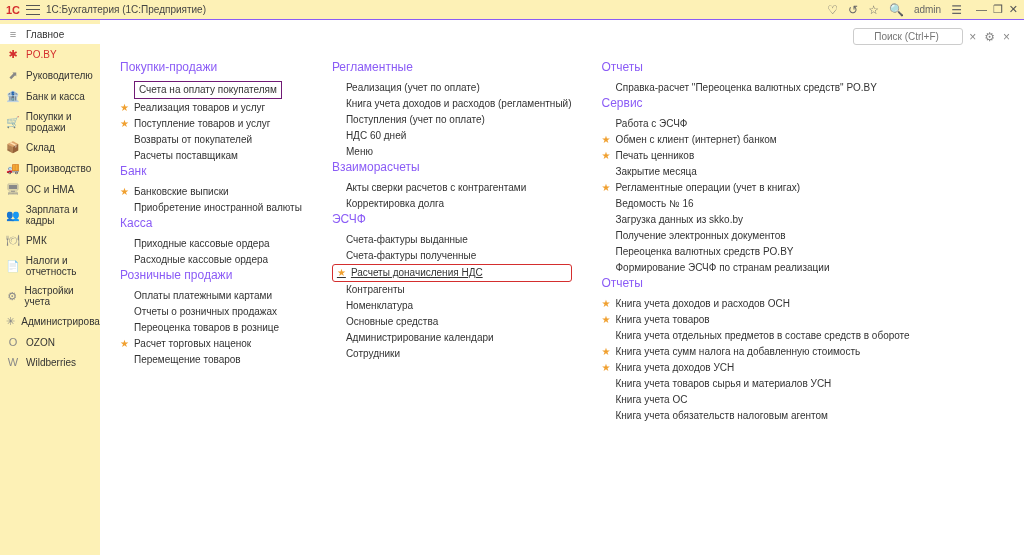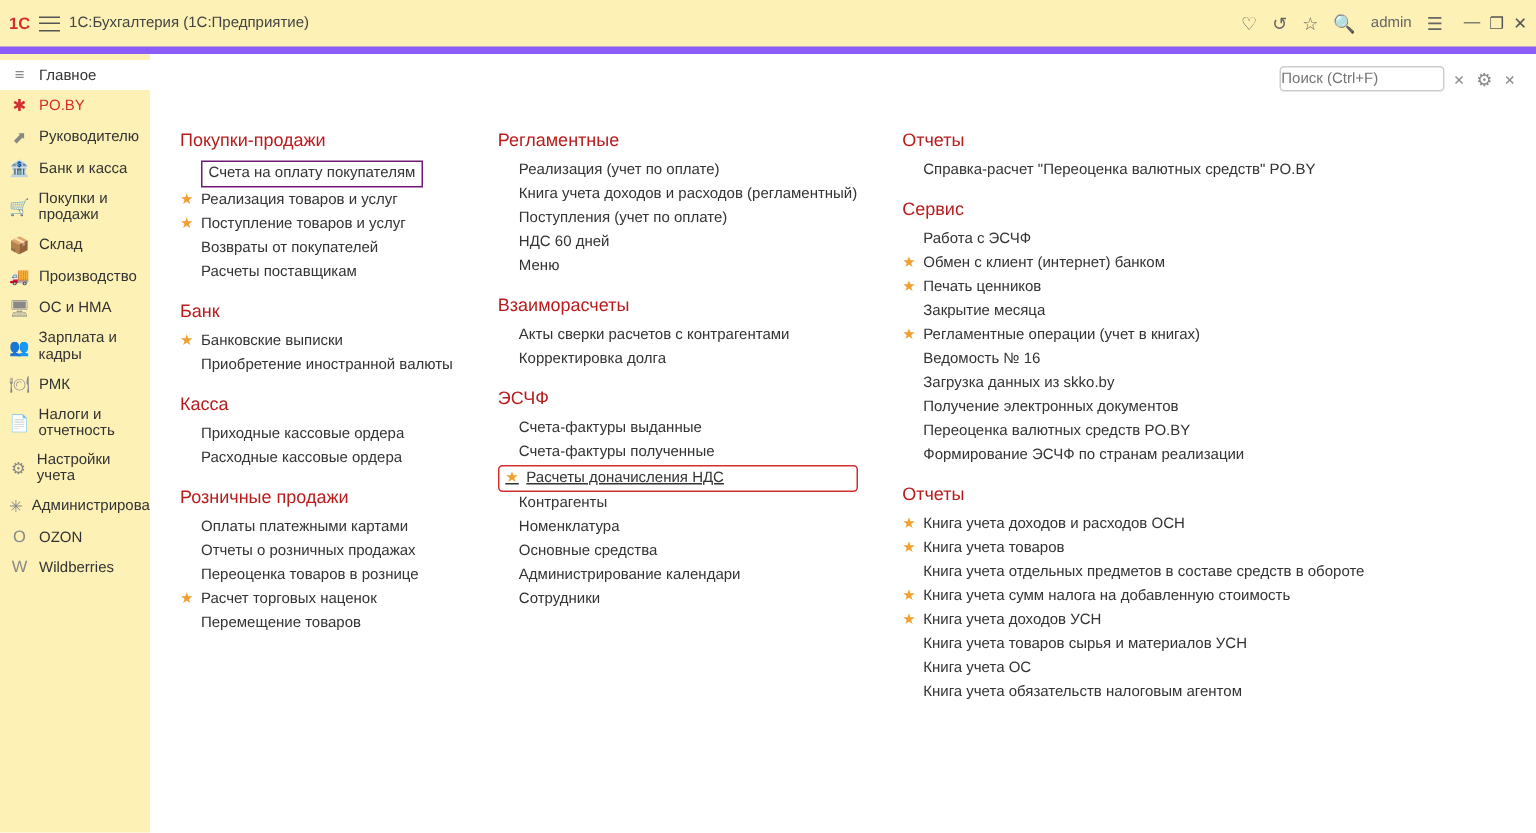--- a/index.html
+++ b/index.html
@@ -1,18 +1,18 @@
 <!DOCTYPE html>
 <html><head>
 <meta charset="utf-8">
 <style>
   * { box-sizing: border-box; margin: 0; padding: 0; }
   body { font-family: Arial, sans-serif; font-size: 11px; background: #fff; color: #333; width: 1024px; height: 555px; overflow: hidden; }
   
-  .titlebar { background: #fdf1b6; height: 36px; display: flex; align-items: center; padding: 0 6px; border-bottom: 5px solid #8b5cf6; }
+  .titlebar { background: #fdf1b6; height: 20px; display: flex; align-items: center; padding: 0 6px; border-bottom: 1px solid #8b5cf6; }
   .titlebar-left { display: flex; align-items: center; gap: 6px; }
   .logo-1c { color: #d42e2e; font-weight: bold; font-size: 11px; }
   .burger-icon { width: 14px; height: 10px; display: flex; flex-direction: column; justify-content: space-between; cursor: pointer; }
   .burger-icon span { height: 1px; background: #555; }
   .app-title { font-size: 10px; color: #444; }
   .titlebar-right { margin-left: auto; display: flex; align-items: center; gap: 10px; color: #666; }
   .titlebar-right .icon { cursor: pointer; font-size: 12px; }
   .user-label { font-size: 10px; }
   .win-controls { display: flex; gap: 6px; margin-left: 4px;}
   .win-controls span { cursor: pointer; font-size: 11px; color:#555;}
@@ -22,26 +22,26 @@
   .sidebar { width: 100px; background: #fdf1b6; padding-top: 4px; }
   .sidebar-item { display: flex; align-items: center; gap: 6px; padding: 4px 6px; cursor: pointer; font-size: 10px; color: #333; }
   .sidebar-item.main { background: #fff; font-weight:normal;}
   .sidebar-item.active { color: #d42e2e; }
   .sidebar-item.active .s-icon { color: #d42e2e; }
   .s-icon { width: 14px; text-align: center; color: #888; font-size: 11px; }
   
   .content { flex: 1; background: #fff; padding: 10px 20px; overflow-y: auto; position: relative; }
   
   .topbar { position: absolute; top: 8px; right: 12px; display: flex; align-items: center; gap: 4px; }
-  .search-box { border: 1px solid #ccc; border-radius: 3px; padding: 2px 0; font-size: 10px; width: 110px; color: #aaa; background:#fff;}
+  .search-box { border: 1px solid #ccc; border-radius: 3px; padding: 2px 20px; font-size: 10px; width: 110px; color: #aaa; background:#fff;}
   .clear-btn, .gear-btn, .x-btn { cursor:pointer; color:#888; font-size:12px; padding: 0 2px;}
   
   .columns { display: flex; gap: 30px; margin-top: 30px; }
   .col { min-width: 150px; }
-  .section-title { color: #b91c1c; font-size: 12px; font-weight: normal; margin-top: 10px; margin-bottom: 6px; }
+  .section-title { color: #8b5cf6; font-size: 12px; font-weight: normal; margin-top: 0; margin-bottom: 6px; }
   .link-item { display: flex; align-items: flex-start; gap: 4px; padding: 1px 0; cursor: pointer; font-size: 10px; color: #333; line-height: 14px;}
   .star { color: #f0a030; font-size: 10px; width: 10px; flex-shrink:0; }
   .nostar { width: 10px; flex-shrink:0; }
   .boxed { border: 1px solid #701a75; padding: 1px 4px; }
   .highlighted { border: 1.5px solid #d42e2e; border-radius: 3px; padding: 1px 4px; text-decoration: underline; }
 </style>
 </head>
 <body>
 
 <div class="titlebar">

